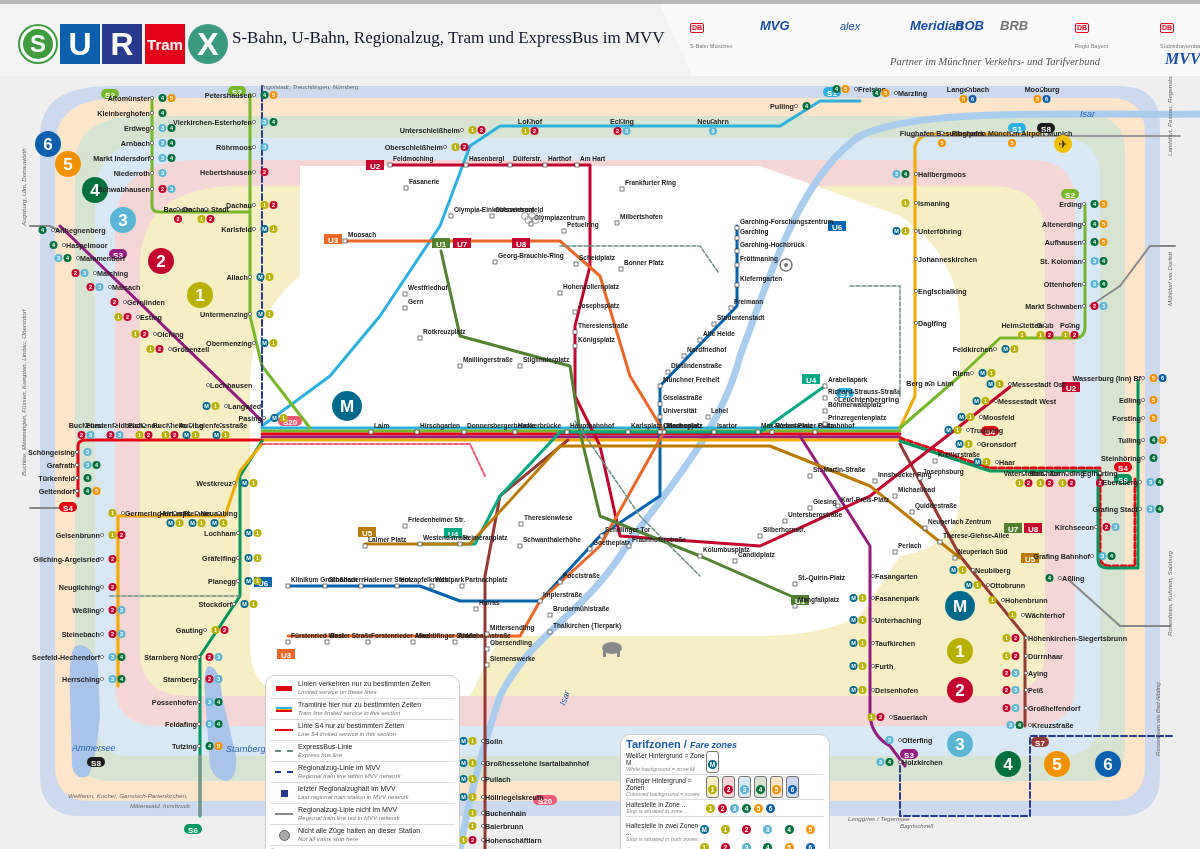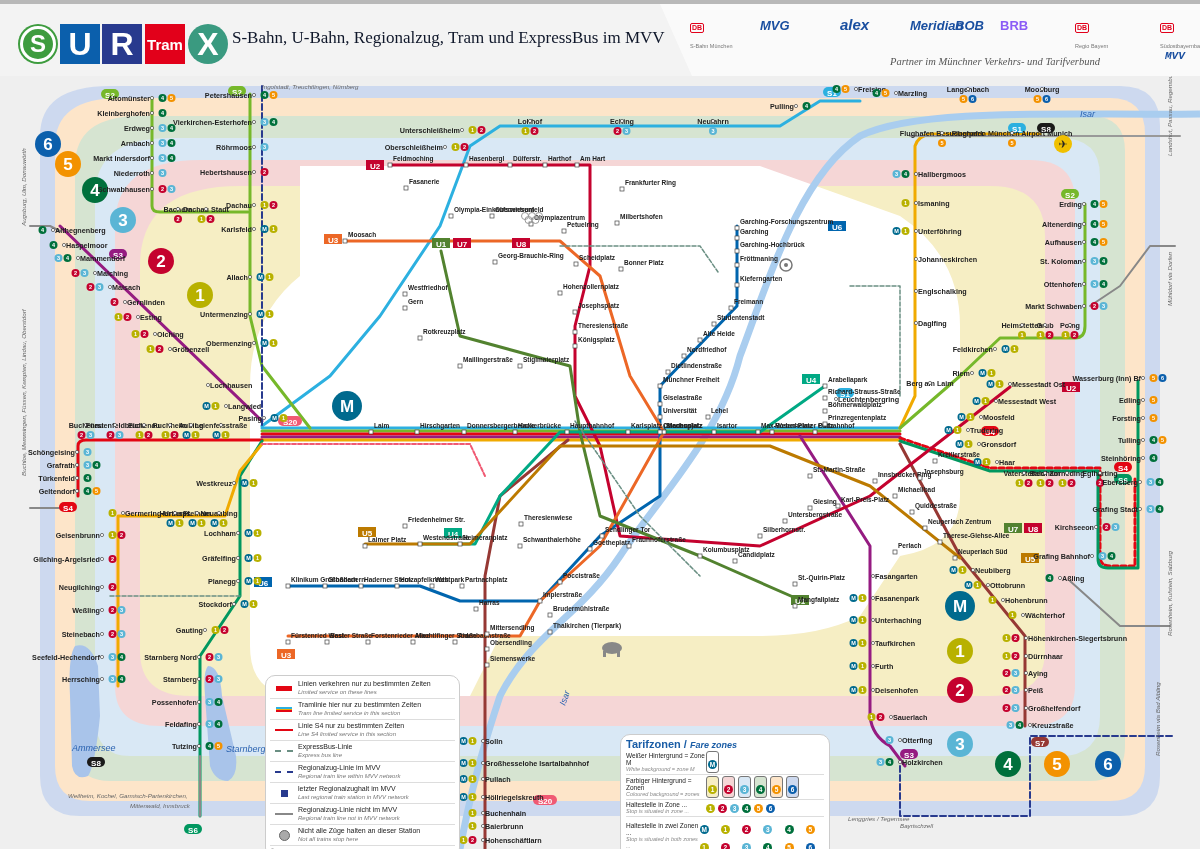--- a/index.html
+++ b/index.html
@@ -10,21 +10,21 @@
   .logo{position:absolute;top:20px;height:40px;display:flex;align-items:center;justify-content:center;color:#fff;font-weight:bold;font-family:"Liberation Sans",sans-serif;}
   .logo-s{left:18px;width:40px;border-radius:50%;background:#3e9c3f;font-size:30px;}
   .logo-s span{display:block;width:30px;height:30px;border-radius:50%;border:3px solid #fff;line-height:30px;text-align:center;background:#3e9c3f;font-size:24px;}
   .logo-u{left:60px;width:40px;background:#0b5fac;font-size:32px;}
   .logo-r{left:102px;width:40px;background:#283a8e;font-size:32px;}
   .logo-tram{left:145px;width:40px;background:#e2001a;font-size:15px;}
   .logo-x{left:188px;width:40px;border-radius:50%;background:#3a9a80;font-size:32px;}
   .title{position:absolute;left:232px;top:24px;font-family:Liberation Serif, serif;font-size:17px;color:#0f172a;}
   .subtitle{position:absolute;left:232px;top:45px;font-family:"Liberation Sans",sans-serif;font-size:12.5px;color:#555;font-style:italic;}
   .partner{position:absolute;left:890px;top:52px;font-size:10.5px;color:#555;font-style:italic;font-family:Liberation Serif, serif;}
-  .mvvlogo{position:absolute;left:1165px;top:46px;font-size:11px;font-weight:bold;color:#1a4fa0;font-style:italic;font-family:Liberation Mono, monospace;}
+  .mvvlogo{position:absolute;left:1165px;top:46px;font-size:16px;font-weight:bold;color:#1a4fa0;font-style:italic;font-family:Liberation Serif, serif;}
   .oper{position:absolute;top:12px;font-family:"Liberation Sans",sans-serif;}
   .db{display:inline-block;border:1.5px solid #e2001a;color:#e2001a;font-size:7px;font-weight:bold;padding:0 1px;line-height:8px;border-radius:2px;}
   .oplabel{font-size:5.5px;color:#777;}
   .mapwrap{position:absolute;left:0;top:76px;width:1200px;height:773px;}
   svg text{font-family:"Liberation Sans",sans-serif;}
   .legend{position:absolute;left:265px;top:675px;width:185px;background:#fff;border-radius:10px;border:1px solid #ccc;font-family:"Liberation Sans",sans-serif;padding:2px 4px;}
   .legend .lrow{display:flex;align-items:flex-start;border-bottom:1px solid #ddd;padding:2px 0;min-height:16px;}
   .legend .lsym{width:28px;flex:none;display:flex;align-items:center;justify-content:center;height:16px;}
   .legend .ltxt{font-size:7px;color:#222;line-height:8px;}
   .legend .ltxt i{color:#777;font-size:6px;display:block;}
@@ -50,24 +50,24 @@
       <span>S</span>
     </div>
   <div class="logo logo-u">U</div>
   <div class="logo logo-r">R</div>
   <div class="logo logo-tram">Tram</div>
   <div class="logo logo-x">X</div>
   <div class="title">S-Bahn, U-Bahn, Regionalzug, Tram und ExpressBus im MVV</div>
   <div id="operators">
       <div class="oper" style="left: 690px;"><span class="db">DB</span><br><span class="oplabel">S-Bahn München</span></div>
       <div class="oper" style="left: 760px;"><span style="font-size: 13px; font-weight: bold; font-style: italic; color: rgb(26, 79, 160);">MVG</span></div>
-      <div class="oper" style="left: 840px;"><span style="font-size: 15px; font-weight: bold; font-style: italic; color: rgb(26, 79, 160);">alex</span></div>
+      <div class="oper" style="left: 840px;"><span style="font-size: 11px; font-weight: normal; font-style: italic; color: rgb(26, 79, 160);">alex</span></div>
       <div class="oper" style="left: 910px;"><span style="font-size: 13px; font-weight: bold; font-style: italic; color: rgb(26, 79, 160);">Meridian</span></div>
       <div class="oper" style="left: 955px;"><span style="font-size: 13px; font-weight: bold; font-style: italic; color: rgb(26, 79, 160);">BOB</span></div>
-      <div class="oper" style="left: 1000px;"><span style="font-size: 13px; font-weight: bold; color: #8b5cf6;">BRB</span></div>
+      <div class="oper" style="left: 1000px;"><span style="font-size: 13px; font-weight: bold; font-style: italic; color: #737373;">BRB</span></div>
       <div class="oper" style="left: 1075px;"><span class="db">DB</span><br><span class="oplabel">Regio Bayern</span></div>
       <div class="oper" style="left: 1160px;"><span class="db">DB</span><br><span class="oplabel">Südostbayernbahn</span></div>
     </div>
   <div class="partner">Partner im Münchner Verkehrs- und Tarifverbund</div>
   <div class="mvvlogo">MVV</div>
 </div>
 
 <div class="mapwrap">
   <svg id="map" width="1200" height="773" viewBox="0 0 1200 773">
 

